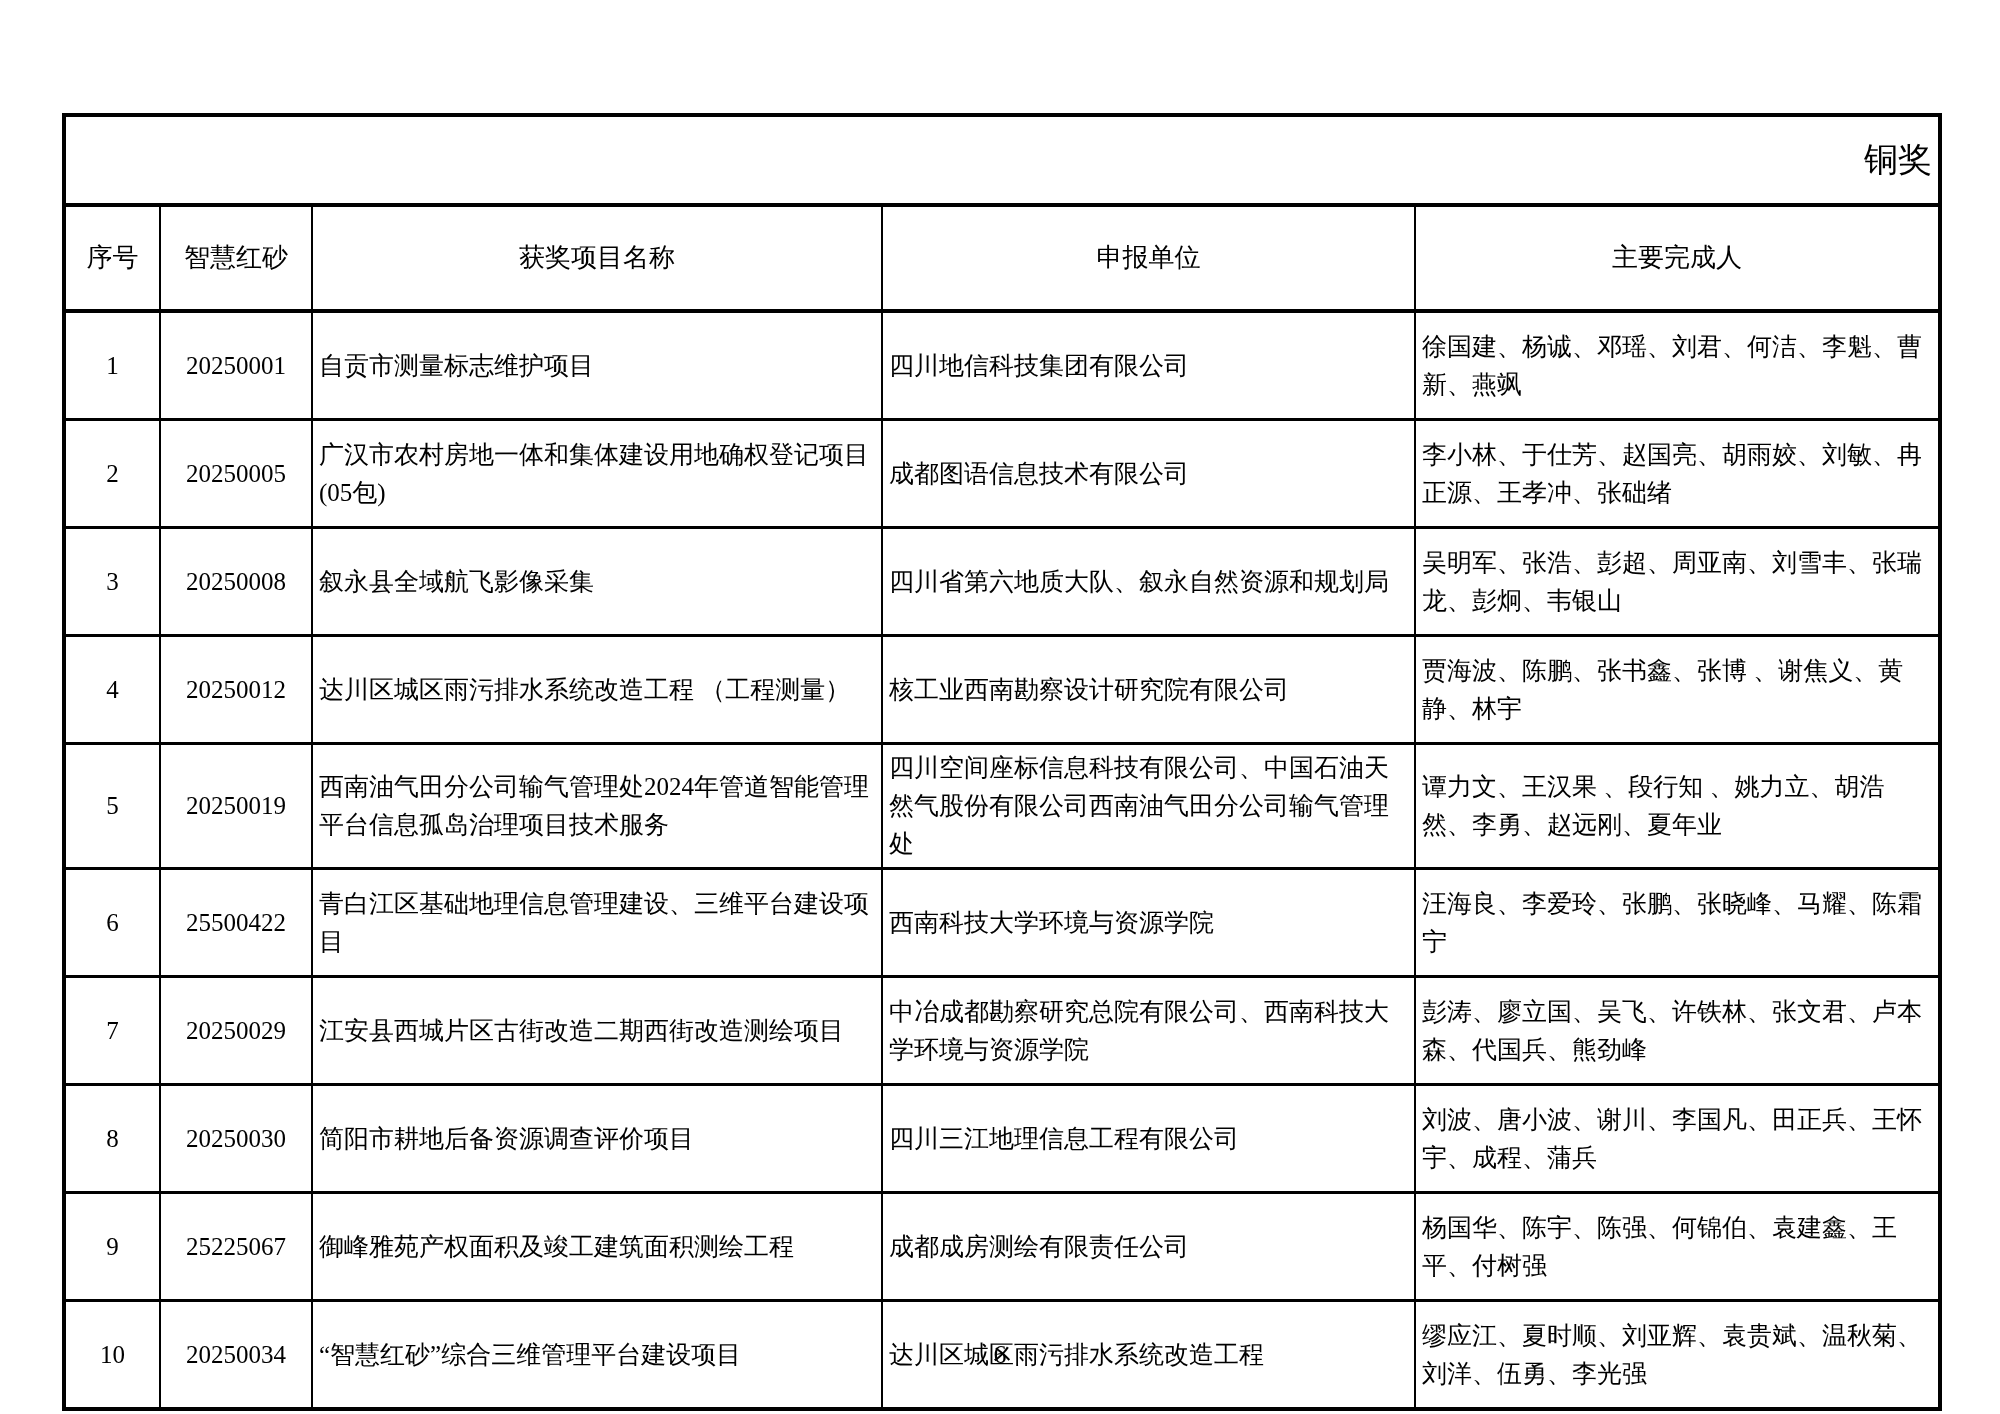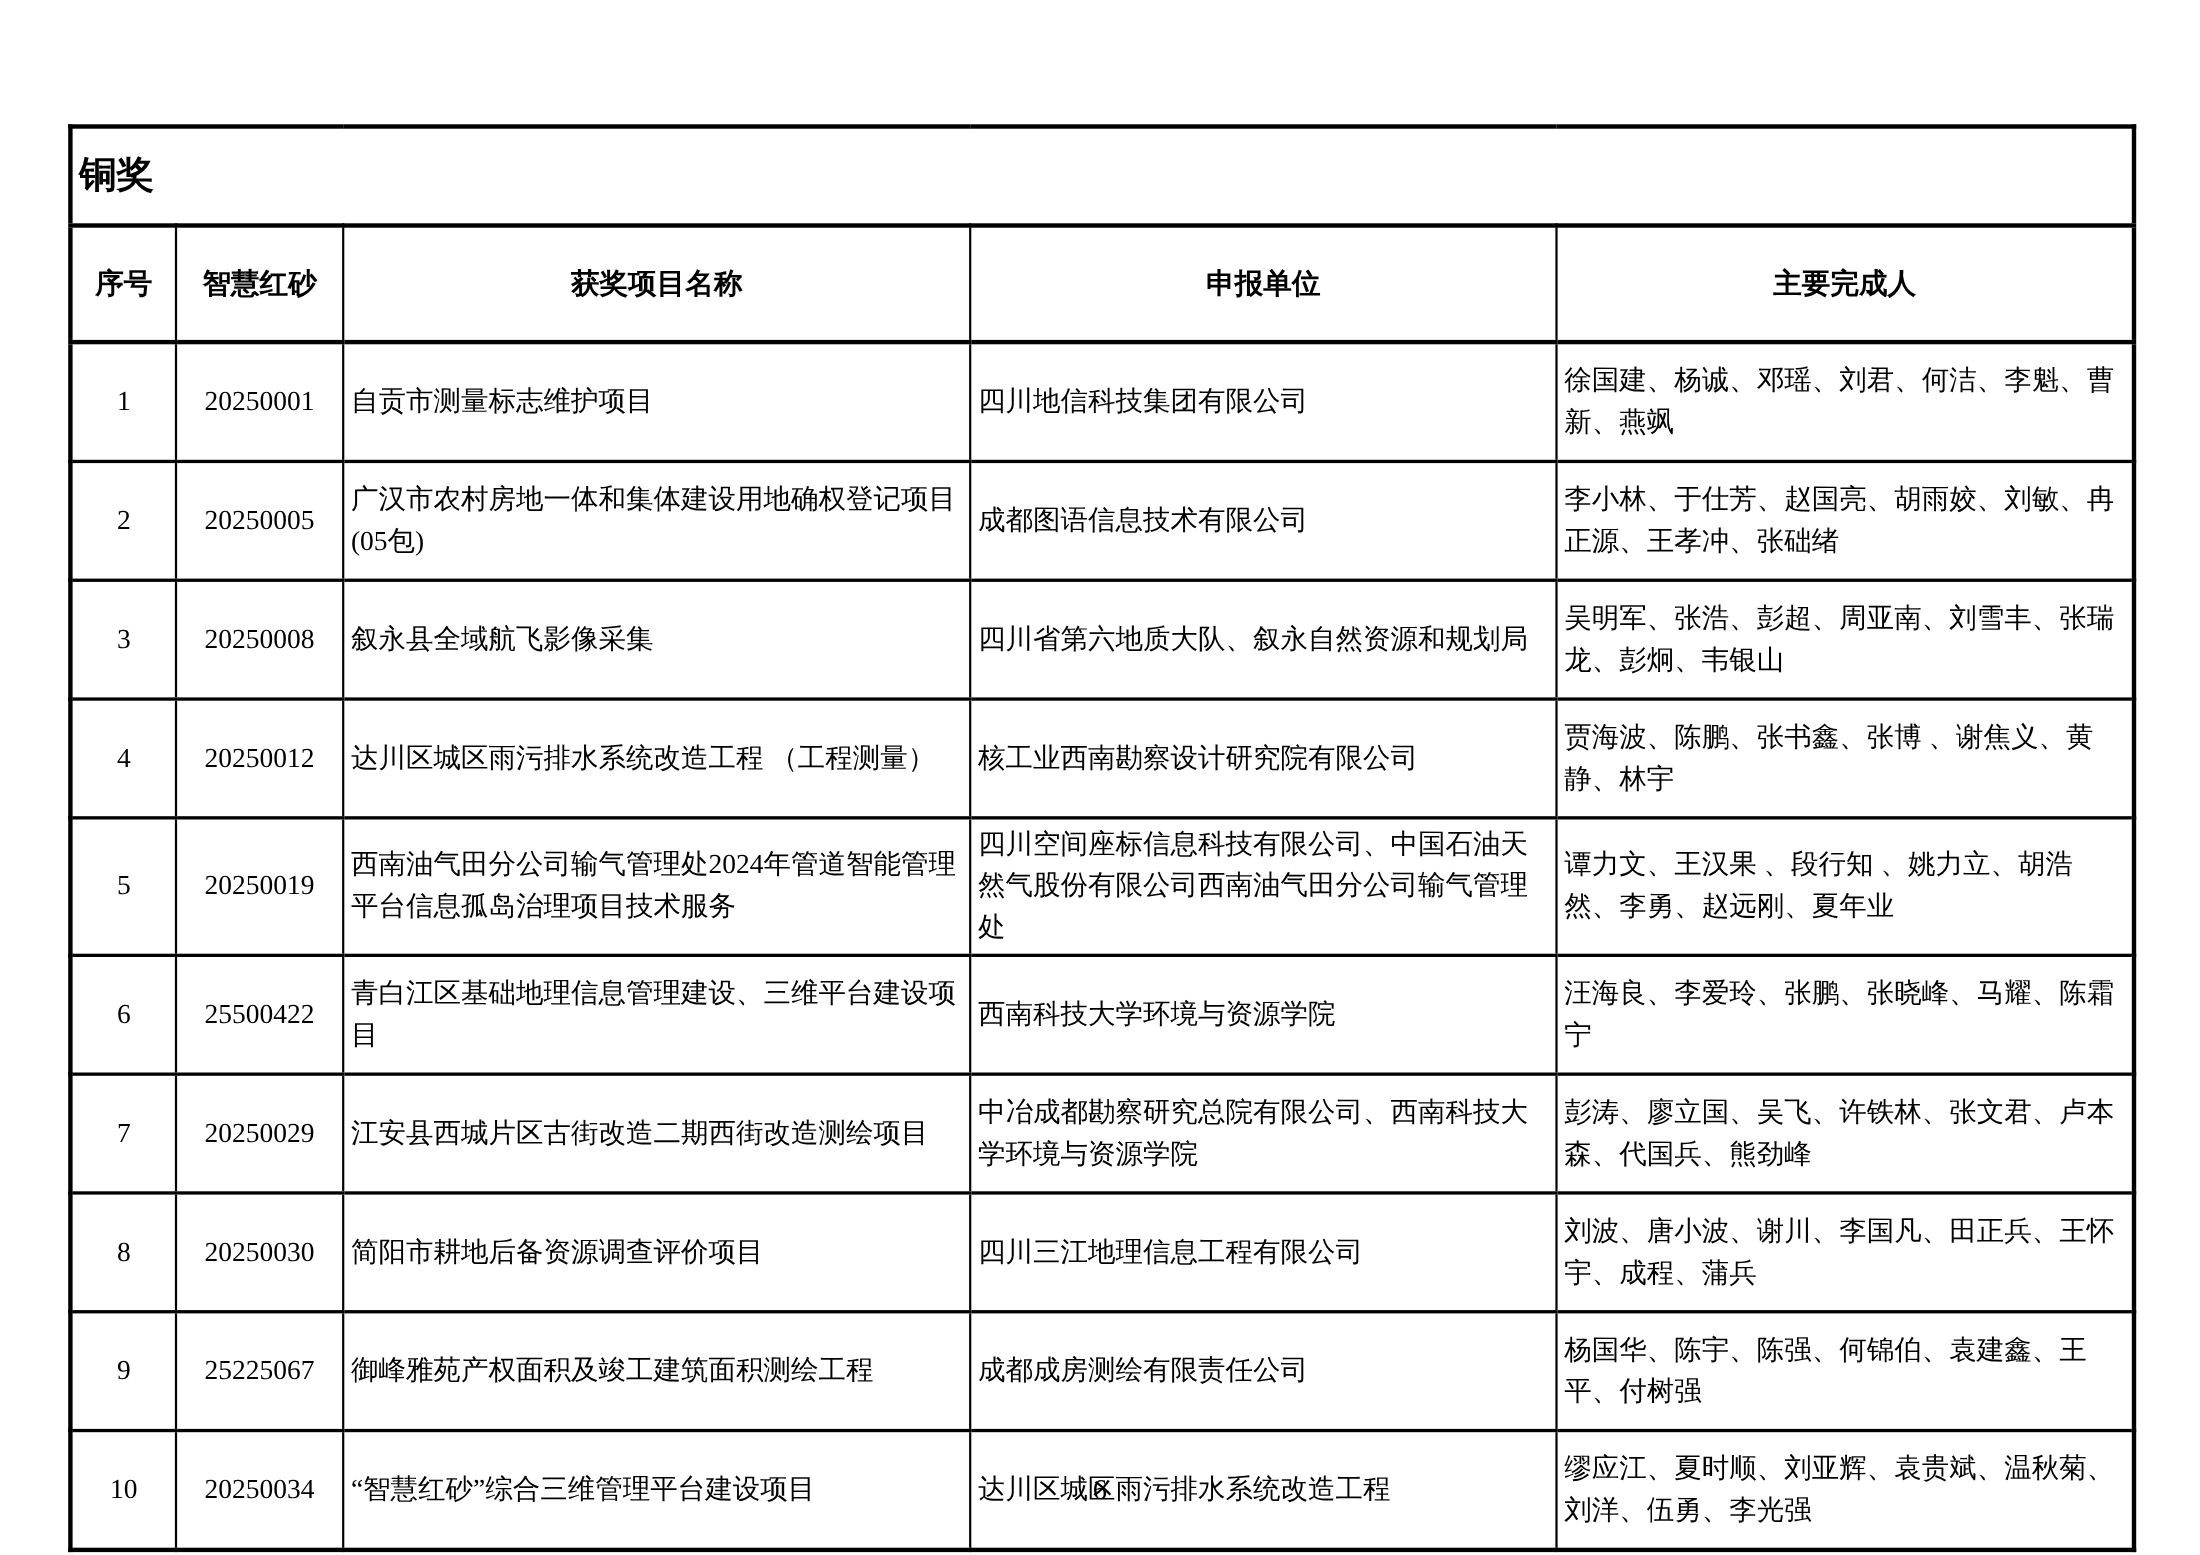--- a/index.html
+++ b/index.html
@@ -31,28 +31,28 @@
     border-bottom-width: 3px;
     vertical-align: middle;
     font-size: 25px;
     line-height: 38px;
     padding: 4px 6px;
     word-break: break-all;
     overflow: hidden;
   }
   tr.title-row td {
     height: 78px;
-    text-align: left;
-    font-weight: bold;
+    text-align: right;
+    font-weight: normal;
     font-size: 34px;
     border-bottom-width: 4px;
   }
   tr.header-row th {
     height: 94px;
-    font-weight: bold;
+    font-weight: normal;
     font-size: 26px;
     border-bottom-width: 4px;
   }
   tr.data-row td {
     height: 97px;
   }
   td.cell-center {
     text-align: center;
   }
   td.cell-left {

